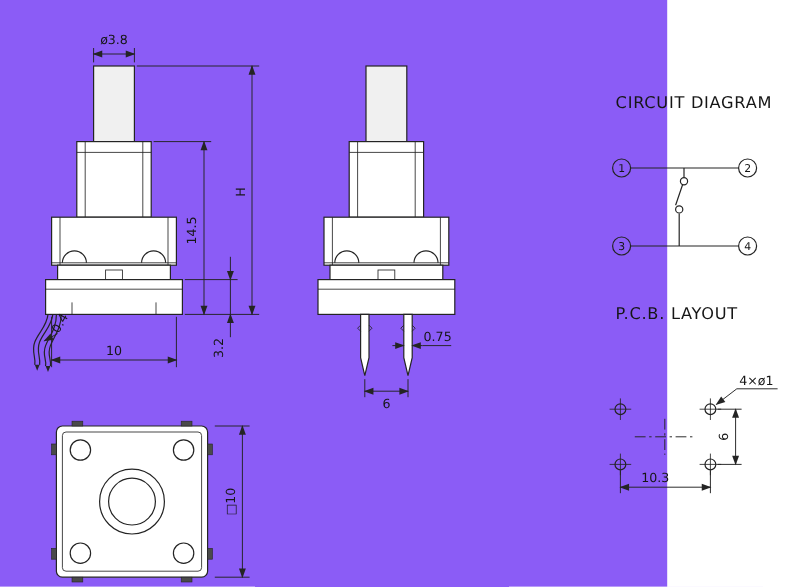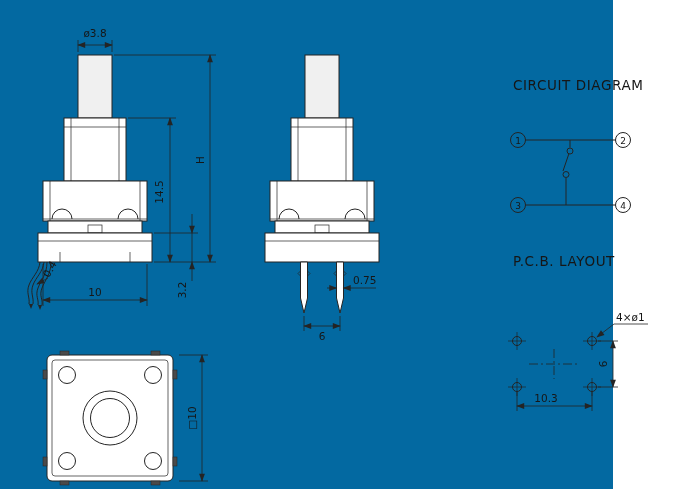--- a/index.html
+++ b/index.html
@@ -1,16 +1,16 @@
 <!DOCTYPE html>
 <html><head>
 <meta charset="utf-8">
 <style>
   html,body{margin:0;padding:0;width:677px;height:489px;background:#ffffff;overflow:hidden}
-  .drawing{position:relative;width:613px;height:489px;background:#0369a1}
+  .drawing{position:relative;width:556px;height:489px;background:#8b5cf6}
   svg{display:block}
   .part{fill:#ffffff;stroke:#242424;stroke-width:1}
   .part-shaded{fill:#f0f0f0;stroke:#242424;stroke-width:1}
   .ln{stroke:#242424;stroke-width:1;fill:none}
   .thin{stroke:#242424;stroke-width:0.7;fill:none}
   .dimline{stroke:#242424;stroke-width:0.8;fill:none}
   .dashdot{stroke:#242424;stroke-width:0.8;fill:none;stroke-dasharray:9 3 2 3}
   .tab{fill:#4a4a4a;stroke:#242424;stroke-width:0.5}
   .tip{fill:#242424;stroke:none}
   text{font-family:"DejaVu Sans",sans-serif;fill:#161616}

